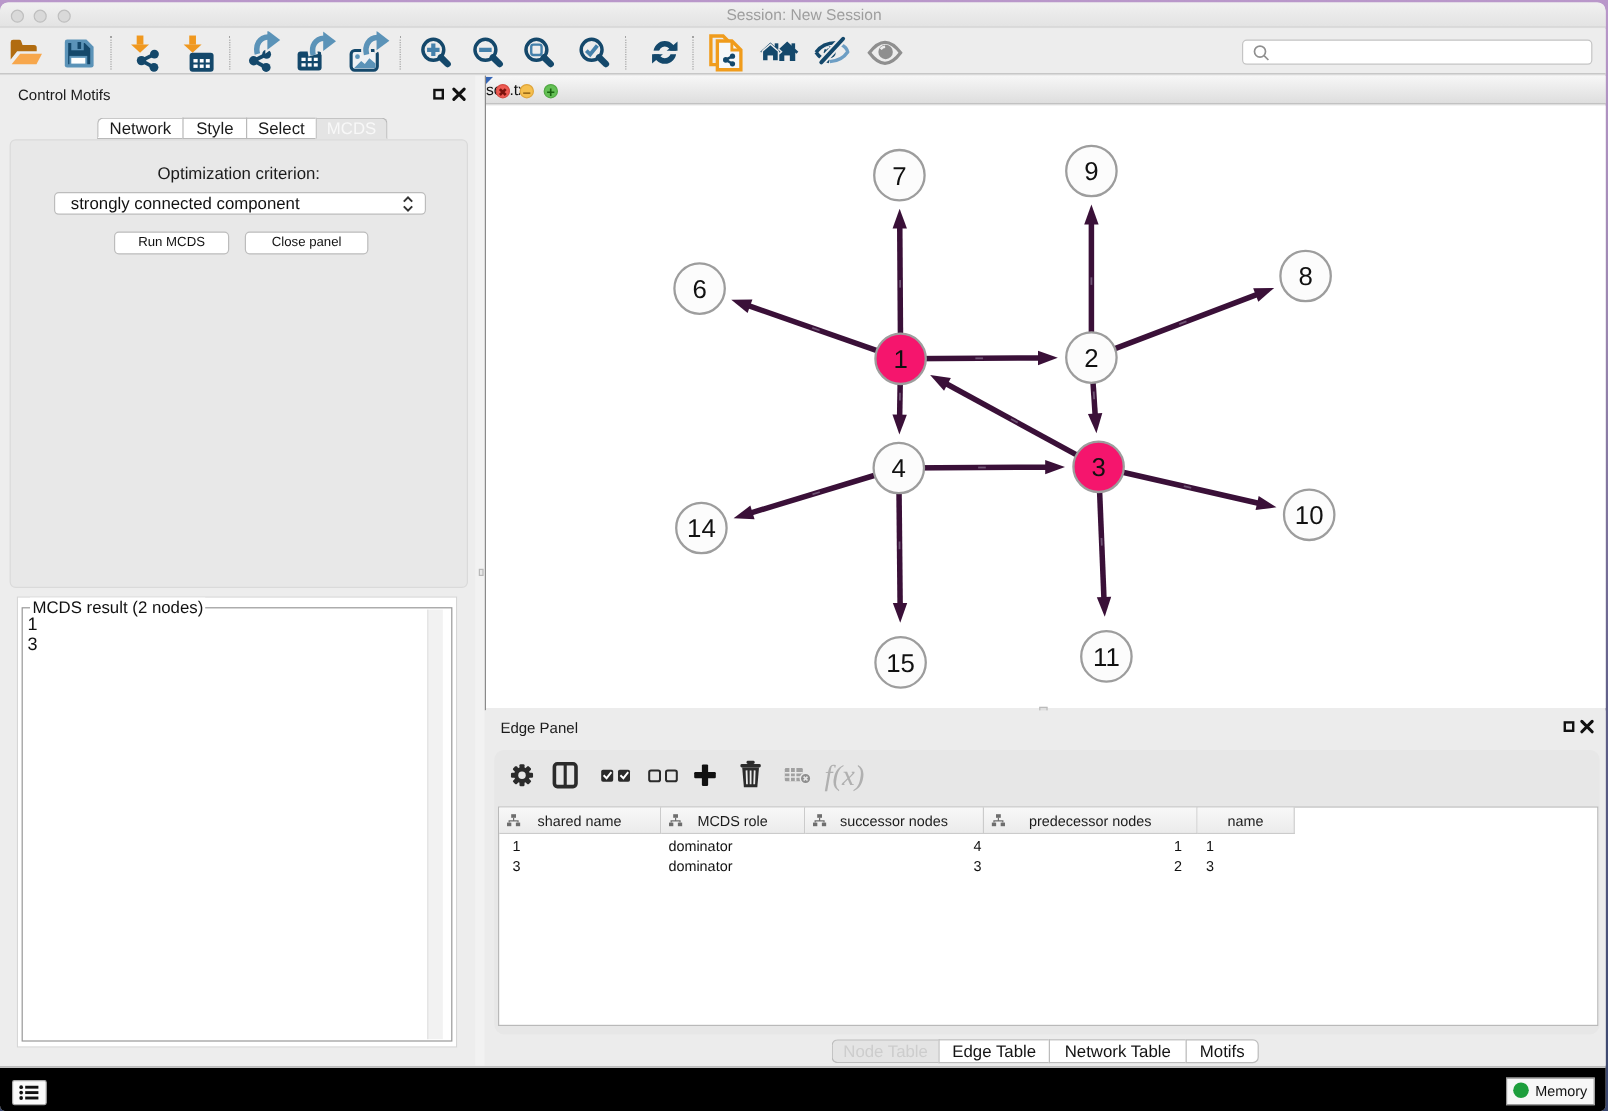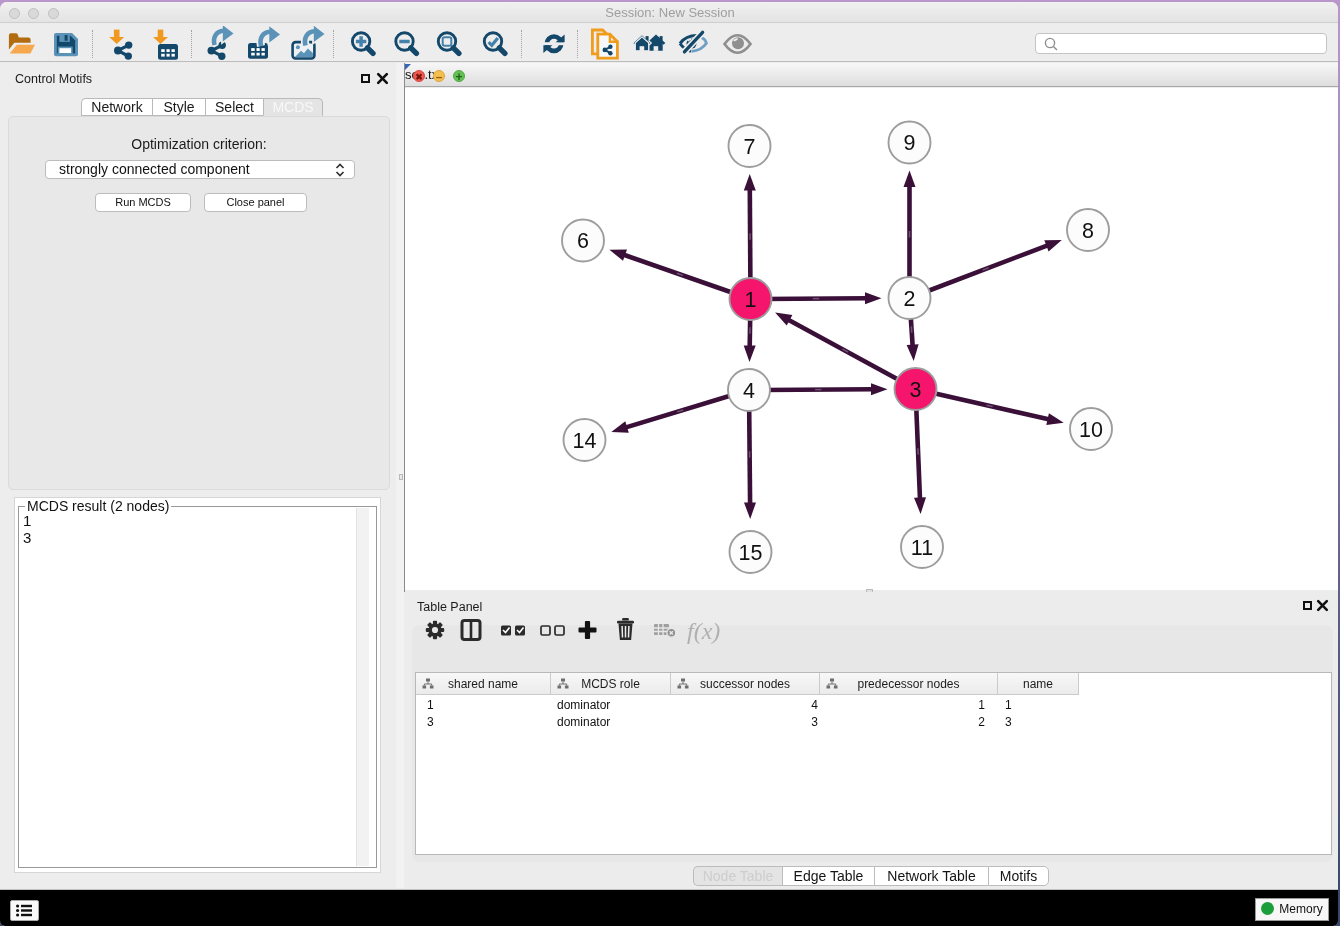--- a/index.html
+++ b/index.html
@@ -35,21 +35,21 @@
 #grip{position:absolute;left:3px;top:411px;width:4px;height:6px;background:#e9e9e9;border:1px solid #b9b9b9}
 #netwin{position:absolute;left:404px;top:63px;right:0;height:529px;border-left:1px solid #8a8a8a}
 #nettb{position:absolute;left:0;top:0;right:0;height:24px;background:linear-gradient(#f7f7f7,#dedede);border-bottom:1px solid #a8a8a8;border-radius:4px 0 0 0}
 #nettitle{position:absolute;width:100%;font-size:13px;font-weight:normal;color:#111;line-height:24px}
 .tl{position:absolute;top:7px;width:12px;height:12px;border-radius:50%;font-size:9px;font-weight:bold;text-align:center;line-height:12px}
 #canvas{position:absolute;left:0;top:25px;right:0;bottom:2px;background:#fff}
 #hgrip{position:absolute;left:461px;bottom:-2px;width:7px;height:5px;background:#e0e0e0;border:1px solid #bbb}
 #tp{position:absolute;left:404px;top:592px;right:0;bottom:38px;background:#ececec}
 #tph .t{position:absolute;left:13px;top:8px;font-size:12.5px;color:#1b1b1b}
 #tblwrap{position:absolute;left:8px;right:7px;top:33px;bottom:26px;background:#e7e7e7;border-radius:8px}
-#tptools{position:absolute;left:0;top:20px;right:0;height:36px}
+#tptools{position:absolute;left:0;top:36px;right:0;height:36px}
 #tbl{position:absolute;left:11px;right:8px;top:80px;bottom:33px;background:#fff;border:1px solid #b9b9b9}
 .th{position:absolute;top:0;height:22px;box-sizing:border-box;background:linear-gradient(#f8f8f8,#ebebeb);border-right:1px solid #cbcbcb;border-bottom:1px solid #cbcbcb;font-size:12px;color:#1c1c1c;text-align:center;line-height:22px}
 .td{position:absolute;font-size:12px;color:#111;height:16px;line-height:16px}
 #bottomtabs{position:absolute;bottom:2px;left:0;right:0;height:20px}
 .btab{position:absolute;top:0;height:20px;box-sizing:border-box;background:#fff;border:1px solid #bcbcbc;border-right:none;font-size:14px;text-align:center;line-height:18px;color:#141414}
 #statusbar{position:absolute;left:0;right:0;bottom:0;height:37px;background:#000000;border-top:1px solid #c2c2c2}
 #listbtn{position:absolute;left:10px;top:10px;width:29px;height:21px;background:#fafafa;border:1px solid #ababab;border-radius:2px}
 #membtn{position:absolute;right:11px;top:8px;width:74px;height:23px;background:#f7f7f7;border:1px solid #9a9a9a;font-size:12px;color:#111;text-align:center;line-height:21px}
 </style>
 
@@ -313,21 +313,21 @@
 <circle cx="179.5" cy="352" r="21" fill="#fcfcfc" stroke="#9d9d9d" stroke-width="1.9"></circle>
 <text x="179.5" y="359.8" font-size="21.5" fill="#111" text-anchor="middle" font-family="Liberation Sans, sans-serif">14</text>
 <circle cx="345.5" cy="464" r="21" fill="#fcfcfc" stroke="#9d9d9d" stroke-width="1.9"></circle>
 <text x="345.5" y="471.8" font-size="21.5" fill="#111" text-anchor="middle" font-family="Liberation Sans, sans-serif">15</text>
 
 </svg></div>
 <div id="hgrip"></div>
 </div>
 <div id="tp">
 <div id="tph">
-          <span class="t">Table Panel</span>
+          <span class="t">Edge Panel</span>
 <div class="fbtn" style="left:899px;top:9px"></div>
 <svg class="abs" style="right:11px;top:7px" width="13" height="13" viewBox="0 0 13 13">
             <path d="M2.2 2.2 L10.8 10.8 M10.8 2.2 L2.2 10.8" stroke="#111" stroke-width="2.6" stroke-linecap="round"></path>
           </svg>
 </div>
 <div id="tblwrap"></div>
         <div id="tptools">
           <svg width="330" height="42" viewBox="0 0 330 42" style="position:absolute;left:14px;top:-6px">
 
 <g transform="translate(17,24)">

